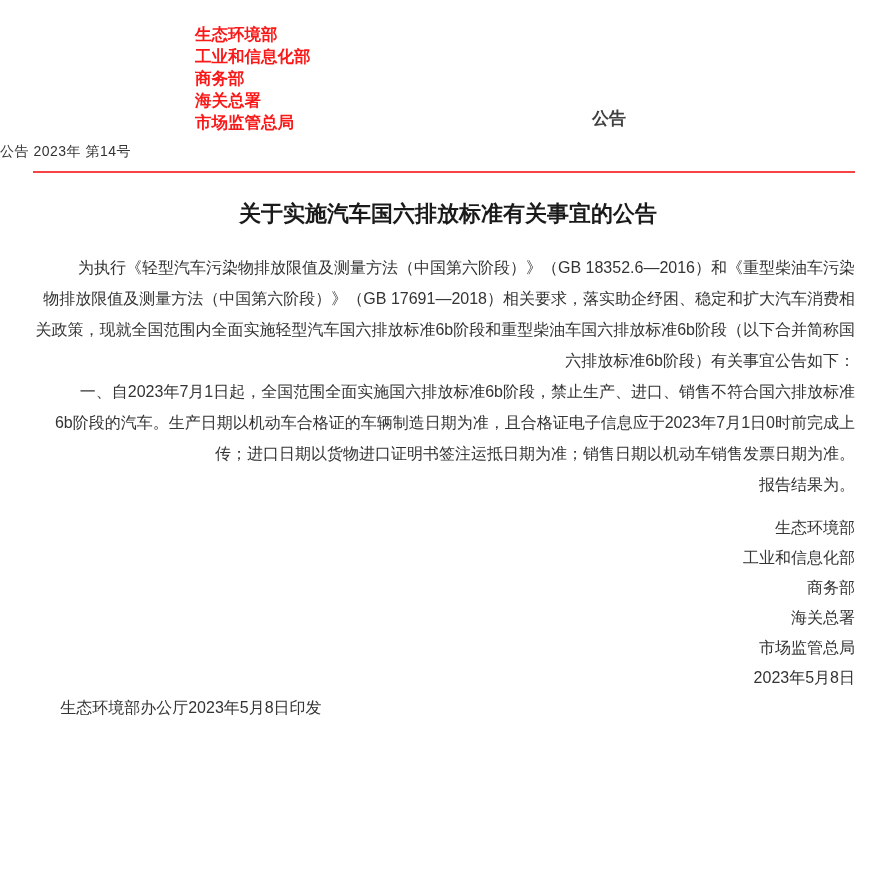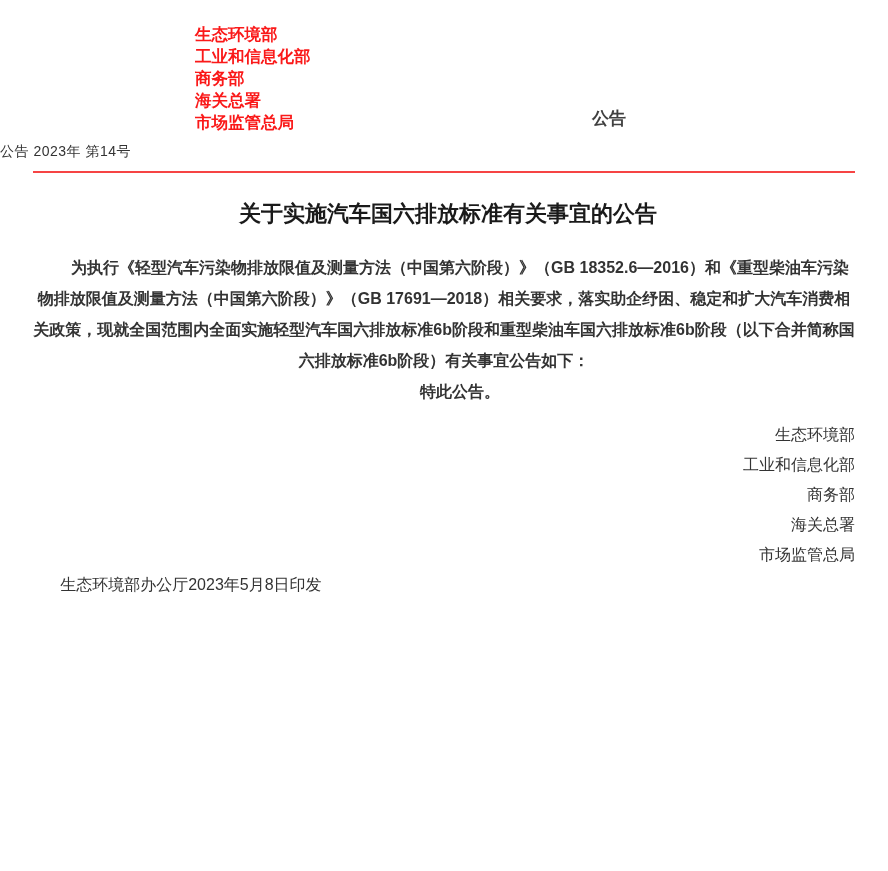--- a/index.html
+++ b/index.html
@@ -67,22 +67,21 @@
     color: #1a1a1a;
     margin-left: 8px;
   }
 
   
   .content {
     margin: 23px 33px 0 33px;
     font-size: 16px;
     line-height: 31px;
     color: #333333;
-    text-align: center;
-    font-weight: bold;
+    text-align: right;
   }
   .content p {
     margin: 0;
     text-indent: 2em;
   }
 
   
   .signature {
     margin: 13px 33px 0 0;
     text-align: right;
@@ -117,26 +116,28 @@
   </div>
 
   <div class="doc-number">公告 2023年 第14号</div>
 
   <hr class="red-rule">
 
   <div class="doc-title">关于实施汽车国六排放标准有关事宜的公告</div>
 
   <div class="content">
     <p>为执行《轻型汽车污染物排放限值及测量方法（中国第六阶段）》（GB 18352.6—2016）和《重型柴油车污染物排放限值及测量方法（中国第六阶段）》（GB 17691—2018）相关要求，落实助企纾困、稳定和扩大汽车消费相关政策，现就全国范围内全面实施轻型汽车国六排放标准6b阶段和重型柴油车国六排放标准6b阶段（以下合并简称国六排放标准6b阶段）有关事宜公告如下：</p>
-    <p>特此公告。</p>
+    <p>一、自2023年7月1日起，全国范围全面实施国六排放标准6b阶段，禁止生产、进口、销售不符合国六排放标准6b阶段的汽车。生产日期以机动车合格证的车辆制造日期为准，且合格证电子信息应于2023年7月1日0时前完成上传；进口日期以货物进口证明书签注运抵日期为准；销售日期以机动车销售发票日期为准。</p>
+    <p>报告结果为。</p>
   </div>
 
   <div class="signature">
     <div>生态环境部</div>
     <div>工业和信息化部</div>
     <div>商务部</div>
     <div>海关总署</div>
     <div>市场监管总局</div>
+    <div>2023年5月8日</div>
   </div>
 
   <div class="footer-line">生态环境部办公厅2023年5月8日印发</div>
 
 </div>
 
 </body></html>

